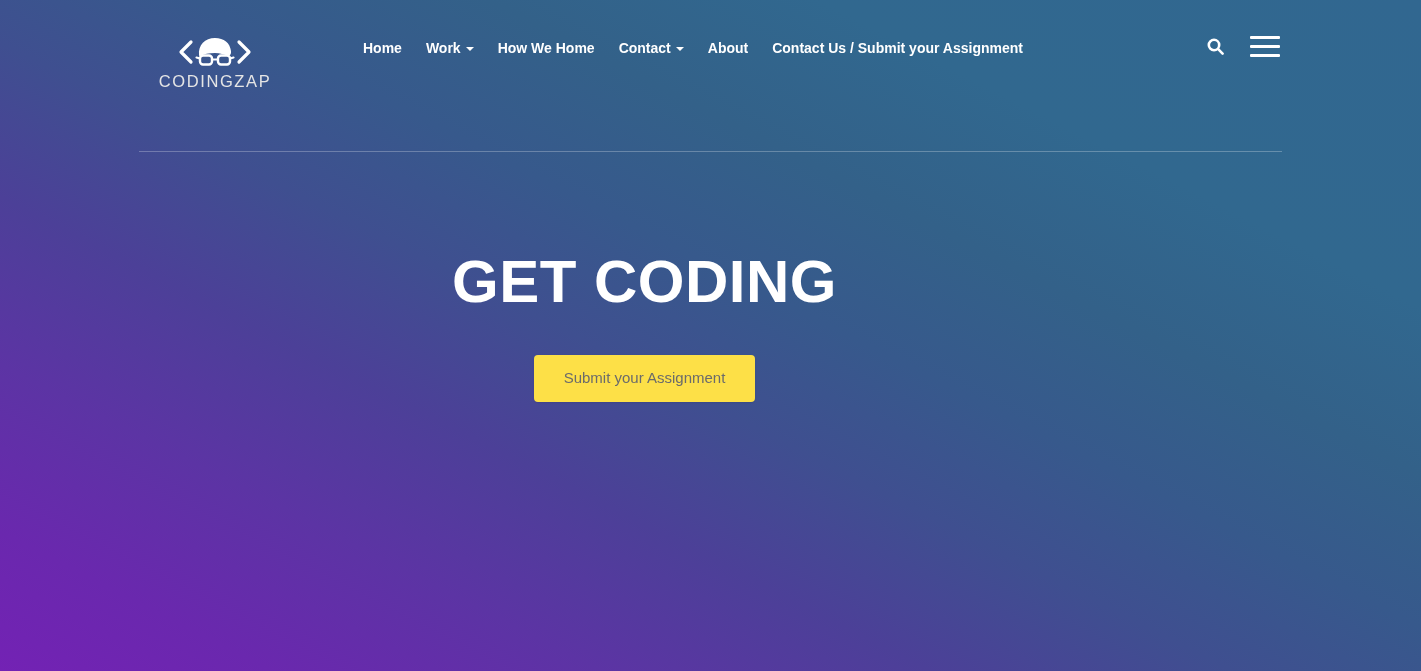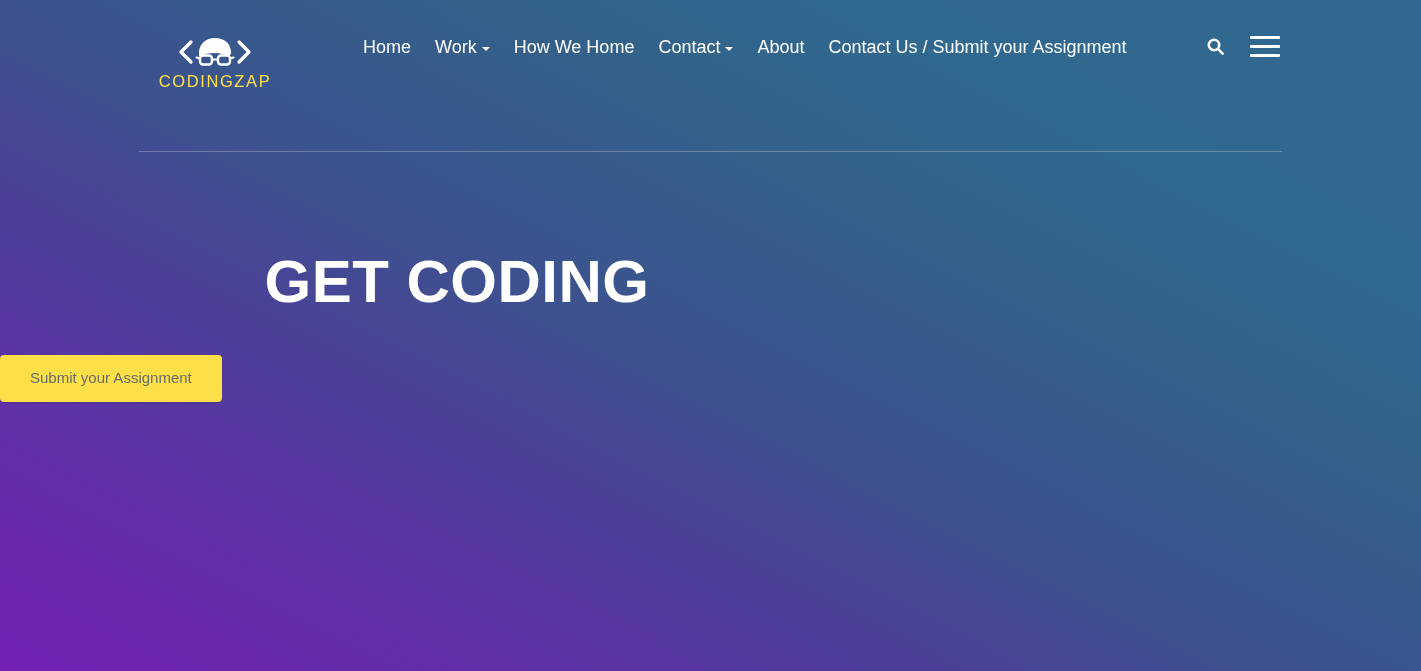--- a/index.html
+++ b/index.html
@@ -54,39 +54,39 @@
     margin-top: 4px;
   }
   .logo-mark {
     width: 76px;
     height: 38px;
     display: block;
   }
   .logo-word {
     font-size: 16.5px;
     letter-spacing: 1.6px;
-    color: #fde047;
+    color: #e5e5e5;
     font-weight: 400;
     line-height: 1;
     margin-top: 2px;
     white-space: nowrap;
   }
 
   
   .nav {
     display: flex;
     align-items: center;
     gap: 0;
     margin-left: 76px;
     margin-top: -22px;
   }
   .nav-item {
     color: #ffffff;
-    font-size: 18px;
-    font-weight: 400;
+    font-size: 14px;
+    font-weight: 700;
     text-decoration: none;
     padding: 6px 12px;
     white-space: nowrap;
     line-height: 1.2;
     display: inline-flex;
     align-items: center;
     gap: 5px;
   }
   .caret {
     display: inline-block;
@@ -140,21 +140,21 @@
     top: 151px;
     left: 0;
   }
 
   
   .hero {
     position: absolute;
     top: 250px;
     left: 0;
     width: 1289px;
-    text-align: left;
+    text-align: center;
   }
   .hero-title {
     color: #ffffff;
     font-size: 60px;
     line-height: 1.05;
     font-weight: 700;
     letter-spacing: 0.5px;
     text-transform: uppercase;
     max-width: 760px;
     margin: 0 auto;

